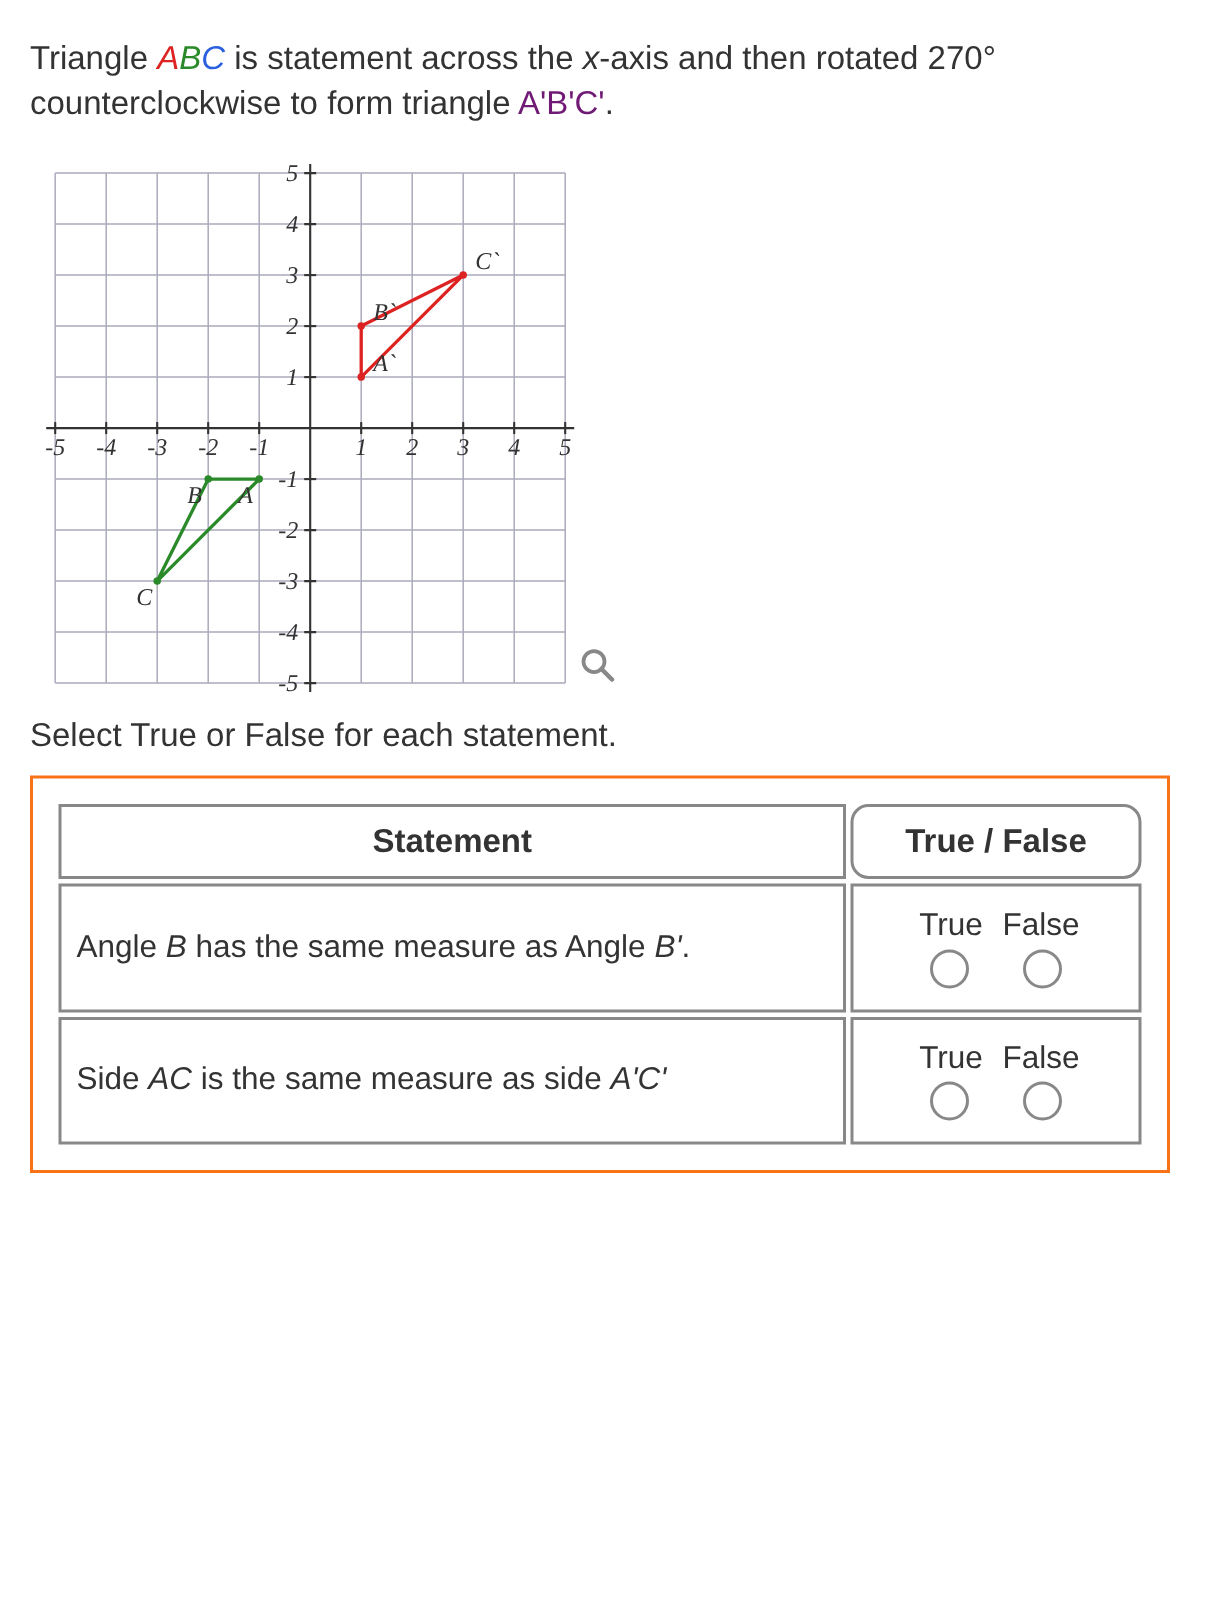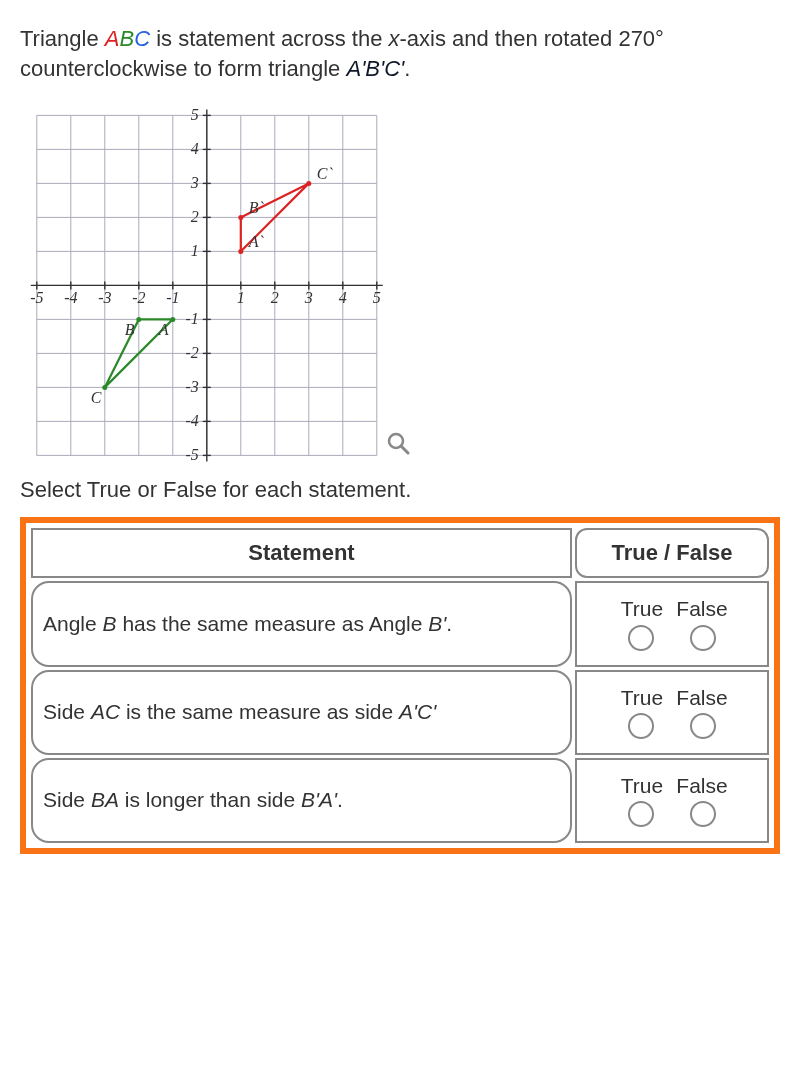--- a/index.html
+++ b/index.html
@@ -11,21 +11,21 @@
     width: 803px;
     box-sizing: border-box;
   }
   .prompt {
     line-height: 1.35;
     margin-bottom: 10px;
   }
   .A-red { color: #d22; font-style: italic; }
   .B-green { color: #2a8a2a; font-style: italic; }
   .C-blue { color: #2a5fe0; font-style: italic; }
-  .ABCprime { color: #0f172a; font-style: italic; }
+  .ABCprime { color: #701a75; }
   .italic { font-style: italic; }
 
   .chart-wrap {
     position: relative;
     width: 440px;
     height: 370px;
     margin-left: -20px;
   }
   .chart-wrap svg { display:block; }
 
@@ -36,37 +36,37 @@
     width: 24px; height: 24px;
     cursor: pointer;
   }
 
   .instruction { margin: 14px 0 14px 0; }
 
   .qtable {
     border-collapse: separate;
     border-spacing: 3px;
     width: 760px;
-    border: 6px solid #f97316;
-    padding: 2px;
+    border: 2px solid #f97316;
+    padding: 14px;
   }
   .qtable th, .qtable td {
     border: 2px solid #888;
     padding: 14px 10px;
     vertical-align: middle;
   }
   .qtable th {
     font-weight: normal;
     text-align: center;
     font-size: 22px;
     padding: 10px;
   }
   .qtable th:first-child { font-weight: bold; }
   .qtable th:last-child { font-weight: bold; border-radius: 12px; }
-  .stmt-cell { font-size: 21px; border-radius: 18px; }
+  .stmt-cell { font-size: 21px; }
   .tf-cell {
     text-align: center;
     white-space: nowrap;
     width: 170px;
   }
   .tf-labels { font-size: 21px; margin-bottom: 2px; }
   .tf-labels span { display:inline-block; width: 60px; text-align:center; }
   .radio-row { }
   .radio {
     display:inline-block;
@@ -202,25 +202,14 @@
     <td class="stmt-cell">
       <span>Side </span><span class="italic">AC</span><span> is the same measure as side </span><span class="italic">A'C'</span><span></span>
     </td>
     <td class="tf-cell">
       <div class="tf-labels"><span>True</span><span>False</span></div>
       <div class="radio-row">
         <span class="radio"></span><span class="radio"></span>
       </div>
     </td>
   </tr>
-  <tr>
-    <td class="stmt-cell">
-      <span>Side </span><span class="italic">BA</span><span> is longer than side </span><span class="italic">B'A'</span><span>.</span>
-    </td>
-    <td class="tf-cell">
-      <div class="tf-labels"><span>True</span><span>False</span></div>
-      <div class="radio-row">
-        <span class="radio"></span><span class="radio"></span>
-      </div>
-    </td>
-  </tr>
 </tbody>
   </table>
 
 </body></html>

